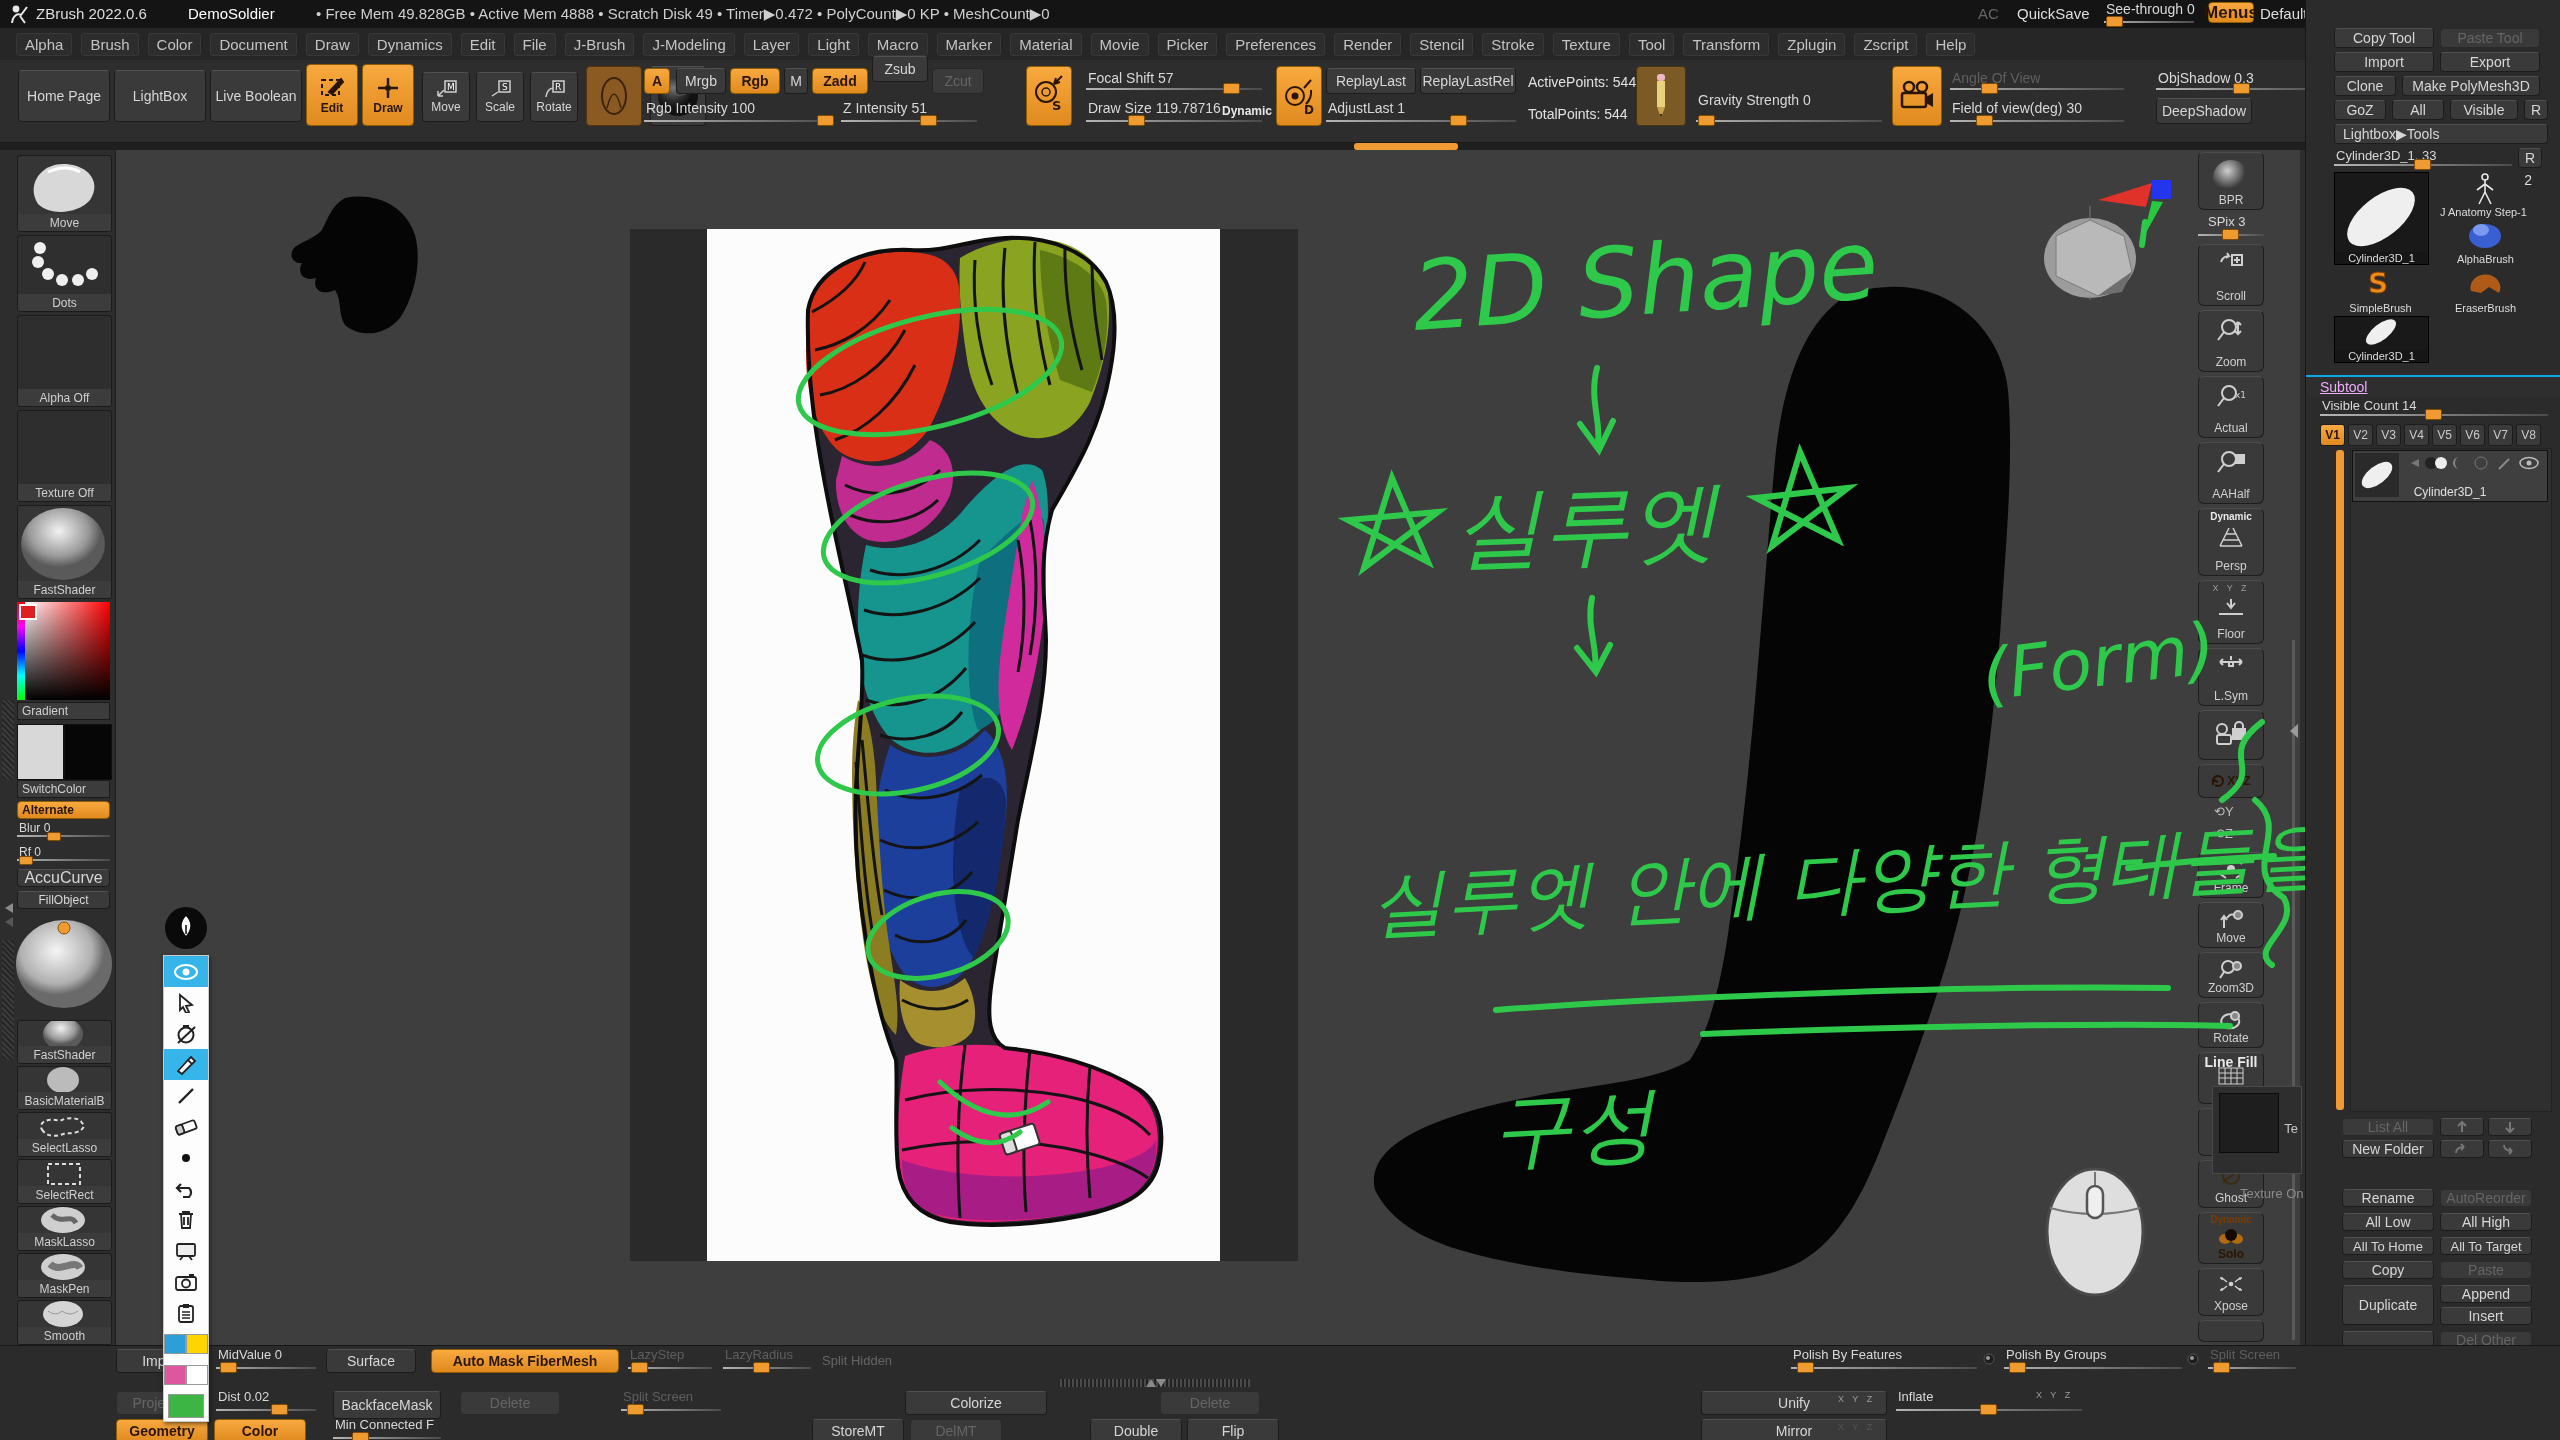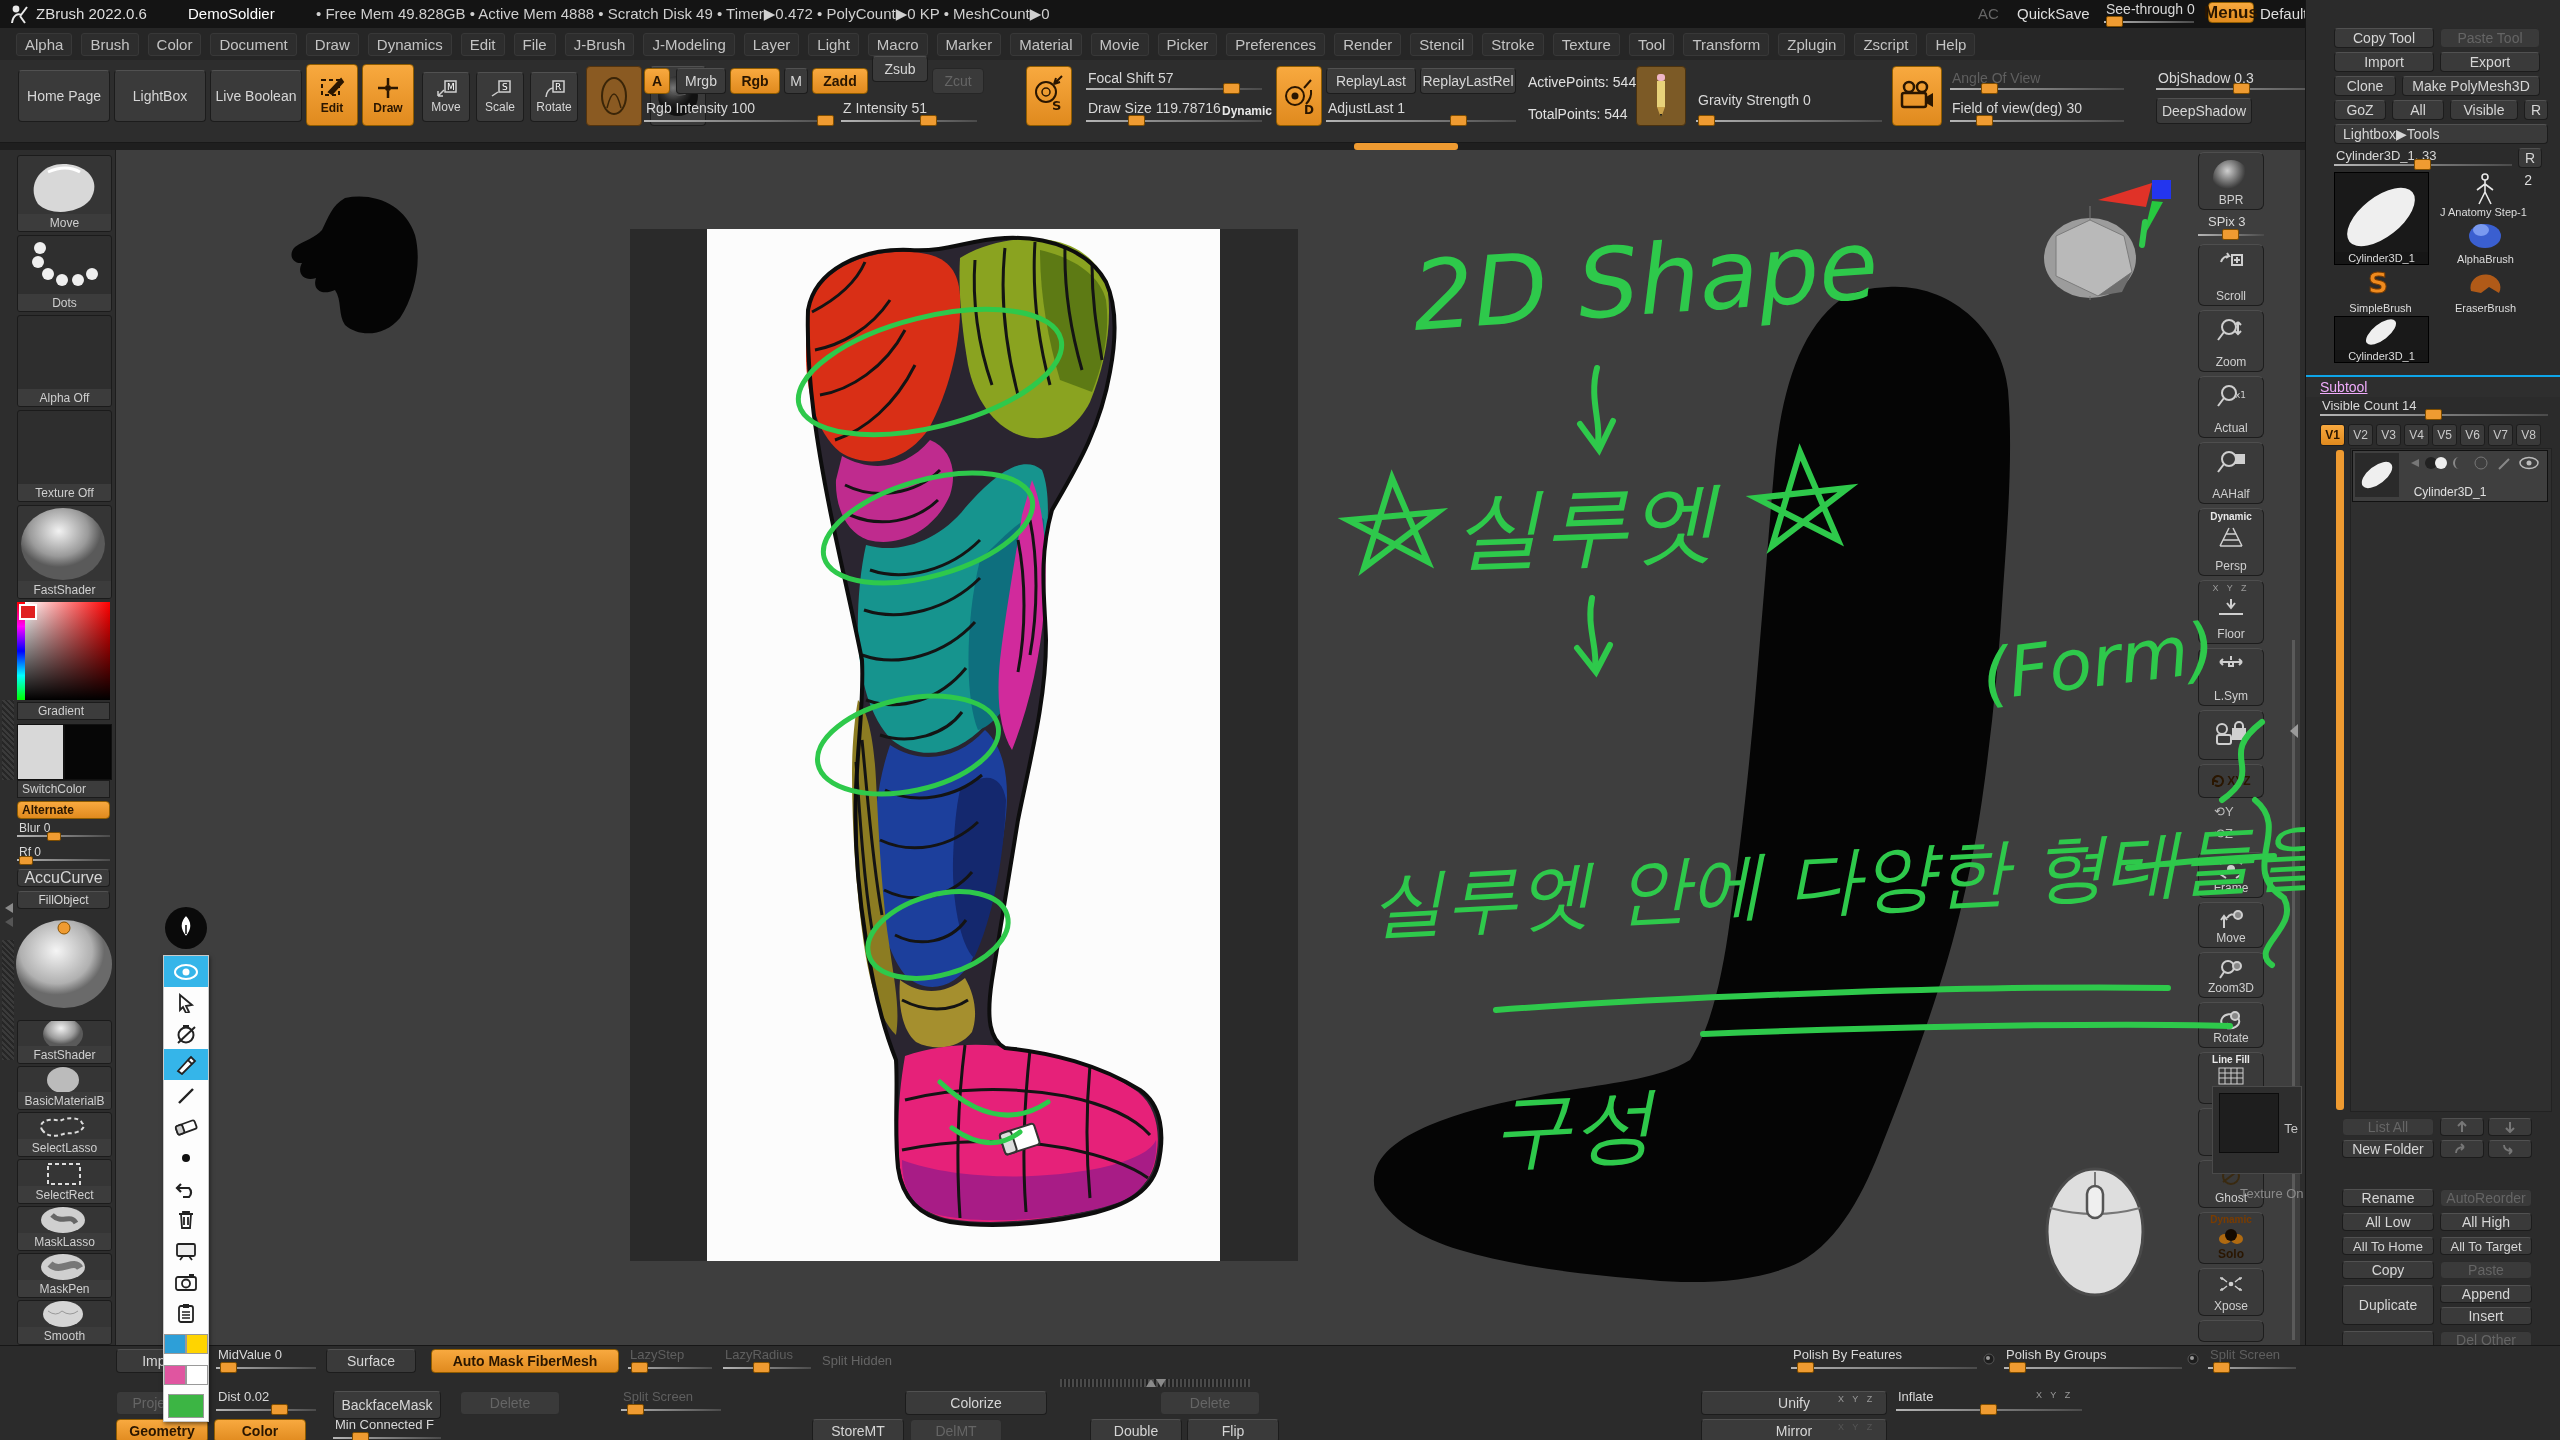--- a/index.html
+++ b/index.html
@@ -448,21 +448,21 @@
           </radialGradient>
         </defs>
         <ellipse cx="45" cy="38" rx="42" ry="36" fill="url(#fs)"></ellipse>
       </svg>
     <div class="cap">FastShader</div></div>
   <div class="abs" style="left:17px;top:602px;width:93px;height:98px;z-index:21;background:linear-gradient(180deg,#f00,#f0f 25%,#00f 50%,#0ff 75%,#0f0);z-index:21">
     <div class="abs" style="left:8px;top:0;width:85px;height:98px;background:linear-gradient(90deg,#fff,#f00);"></div>
     <div class="abs" style="left:8px;top:0;width:85px;height:98px;background:linear-gradient(180deg,rgba(0,0,0,0),#000);"></div>
     <div class="abs" style="left:2px;top:2px;width:14px;height:12px;border:2px solid #fff;background:#e02020"></div>
     </div>
-  <div class="abs" style="left:17px;top:702px;width:93px;height:18px;z-index:21;background:#3c3c3c;border:1px solid #1b1b1b;color:#cfcfcf;font-size:12px;display:flex;align-items:center;padding-left:20px;box-sizing:border-box">Gradient</div>
+  <div class="abs" style="left:17px;top:702px;width:93px;height:18px;z-index:21;background:#3c3c3c;border:1px solid #1b1b1b;color:#cfcfcf;font-size:12px;display:flex;align-items:center;padding-left:4px;box-sizing:border-box">Gradient</div>
   <div class="abs" style="left:17px;top:724px;width:45px;height:54px;z-index:21;background:#d8d8d8;border:1px solid #111"></div>
   <div class="abs" style="left:64px;top:724px;width:46px;height:54px;z-index:21;background:#060606;border:1px solid #111"></div>
   <div class="abs" style="left:17px;top:780px;width:93px;height:18px;z-index:21;background:#3c3c3c;border:1px solid #1b1b1b;color:#cfcfcf;font-size:12px;display:flex;align-items:center;padding-left:4px;box-sizing:border-box">SwitchColor</div>
   <div class="b on" style="left:17px;top:801px;width:93px;height:18px;font-size:12px;z-index:21;justify-content:flex-start;padding-left:4px">Alternate</div>
   <div class="sld" style="left:17px;top:821px;width:93px;height:20px;z-index:21;font-size:12px">
       <span class="sl">Blur 0</span>
       <i class="ln"></i>
       <i class="hd" style="left:32%;width:12px;height:7px"></i>
     </div>
   <div class="sld" style="left:17px;top:845px;width:93px;height:20px;z-index:21;font-size:12px">
@@ -719,21 +719,21 @@
       <span>Zoom3D</span>
     </div>
   <div class="rsb" style="top:1002px;height:46px">
       <svg width="26" height="22" viewBox="0 0 26 22" stroke="#cfcfcf" fill="none" stroke-width="2">
         <path d="M4,16 a9,7 0 1 1 6,4 m-1,-5 l1,5 5,-1"></path>
         <circle cx="17" cy="8" r="4" fill="#888"></circle>
       </svg>
       <span>Rotate</span>
     </div>
   <div class="rsb" style="top:1052px;height:52px">
-      <span style="position:absolute;top:1px;font-size:10px;font-weight:bold;color:#e8e8e8">Line Fill</span>
+      <span style="position:absolute;top:1px;font-size:14px;font-weight:bold;color:#e8e8e8">Line Fill</span>
       <svg style="top:13px" width="28" height="20" viewBox="0 0 28 20">
         <g stroke="#cfcfcf" fill="none">
           <rect x="2" y="2" width="24" height="16"></rect>
           <path d="M2,7 h24 M2,12 h24 M8,2 v16 M14,2 v16 M20,2 v16"></path>
         </g>
       </svg>
       <span>PolyF</span>
     </div>
   <div class="rsb" style="top:1108px;height:48px">
       <svg width="28" height="20" viewBox="0 0 28 20">

